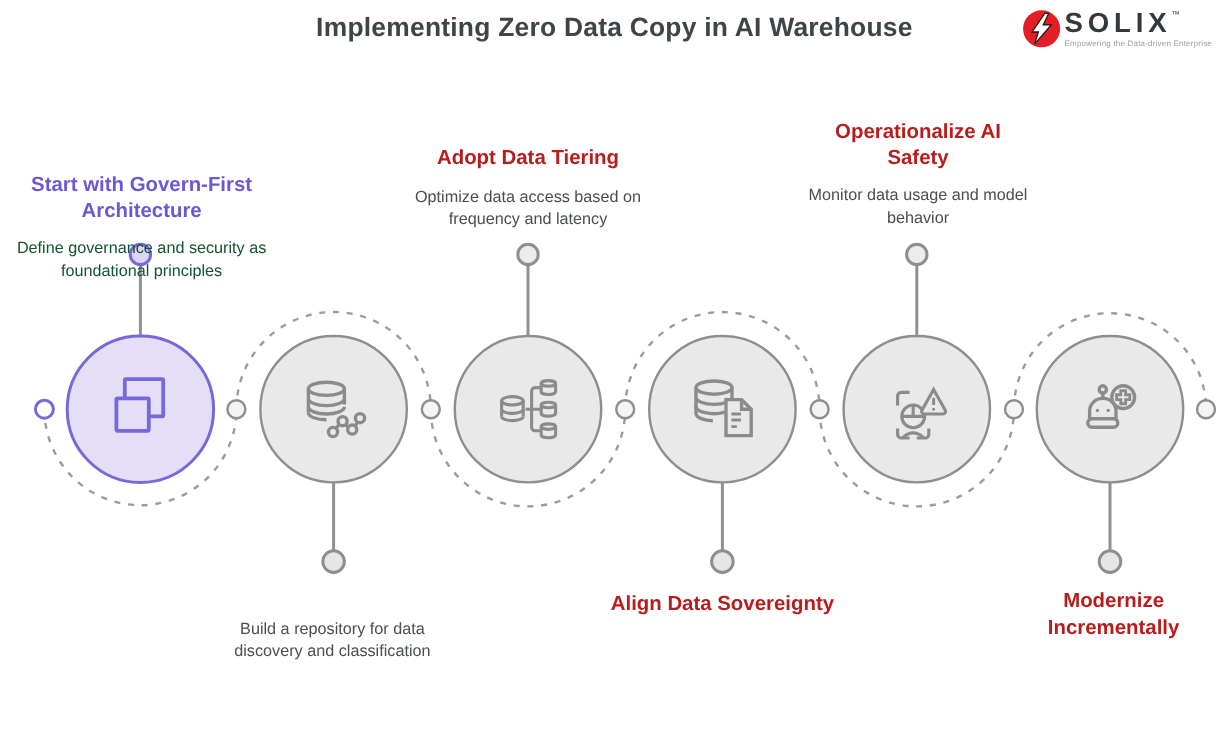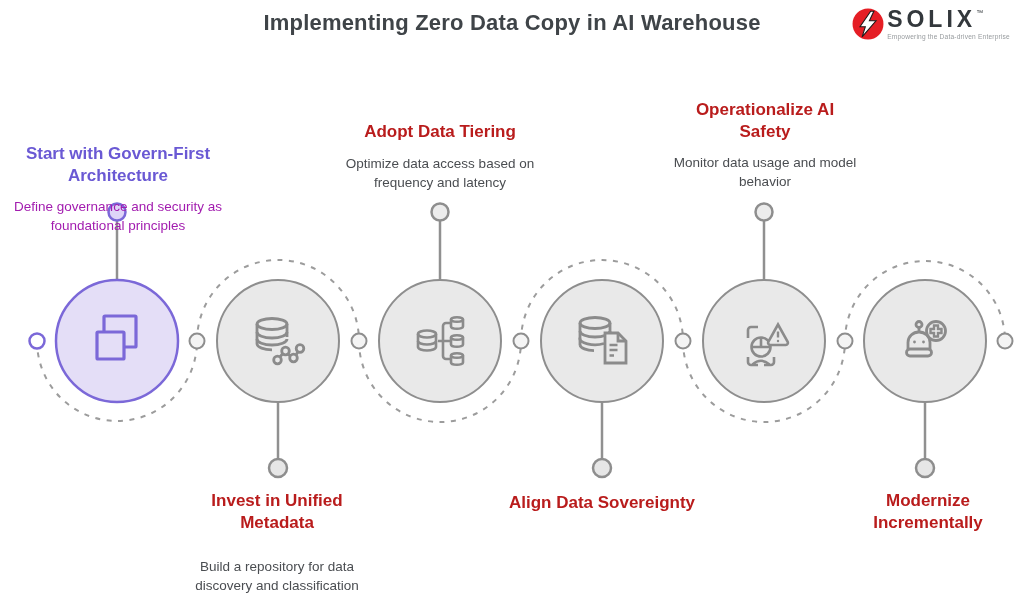--- a/index.html
+++ b/index.html
@@ -18,21 +18,21 @@
   .logo-textcol{display:flex;flex-direction:column;}
   .logo-row{display:flex;align-items:flex-start;line-height:1;}
   .logo-name{font-size:23px;font-weight:600;color:#33383c;letter-spacing:4px;line-height:1;}
   .logo-tm{font-size:7px;color:#33383c;margin-top:1px;}
   .logo-tagline{font-size:6.6px;color:#979b9e;margin-top:2px;letter-spacing:.2px;white-space:nowrap;}
   
   .step-label{position:absolute;text-align:center;}
   .step-title{font-size:17px;font-weight:bold;line-height:1.27;color:#b91c1c;margin:0 auto;}
   .step-desc{font-size:13.5px;line-height:1.42;color:#4a4d51;margin:11px auto 0;}
   .purple .step-title{color:#6a59d4;}
-  .purple .step-desc{color:#a21caf;}
+  .purple .step-desc{color:#14532d;}
   .s1{left:6px;top:95px;width:224px;margin-top:48px;}
   .s2{left:167px;top:490px;width:220px;} .s2 .step-title{max-width:170px;} .s2 .step-desc{max-width:200px;margin-top:24px;}
   .s3{left:330px;top:121px;width:220px;}
   .s4{left:482px;top:492px;width:240px;} .s4 .step-desc{max-width:212px;}
   .s5{left:655px;top:99px;width:220px;}  .s5 .step-title{max-width:175px;}
   .s6{left:818px;top:490px;width:220px;} .s6 .step-title{max-width:150px;} .s6 .step-desc{max-width:195px;}
 </style>
 </head>
 <body>
 
@@ -166,21 +166,20 @@
       <path d="M39 14.5 h4 v3.5 h3.5 v4 h-3.5 v3.5 h-4 v-3.5 h-3.5 v-4 h3.5 z" stroke-width="2.4"></path>
     </g>
   </svg>
 
   <div class="step-label s1 purple">
     <div class="step-title">Start with Govern-First Architecture</div>
     <div class="step-desc">Define governance and security as foundational principles</div>
   </div>
 
   <div class="step-label s2">
-    <div class="step-title">Invest in Unified Metadata</div>
     <div class="step-desc">Build a repository for data discovery and classification</div>
   </div>
 
   <div class="step-label s3">
     <div class="step-title">Adopt Data Tiering</div>
     <div class="step-desc">Optimize data access based on frequency and latency</div>
   </div>
 
   <div class="step-label s4">
     <div class="step-title">Align Data Sovereignty</div>

